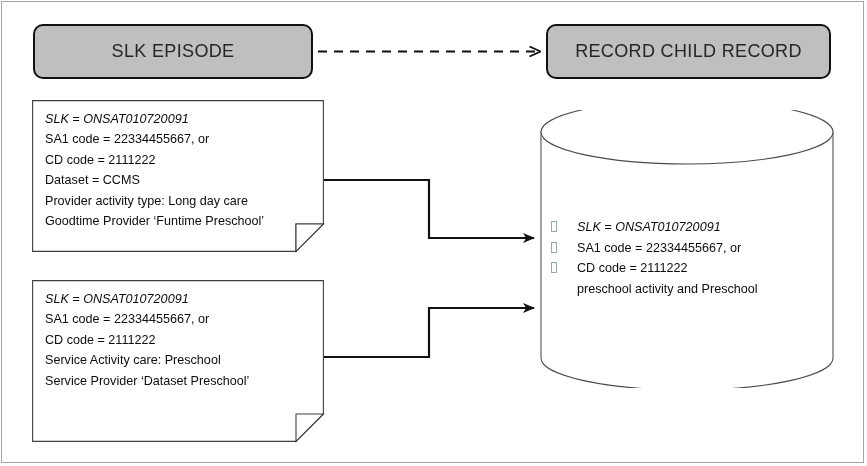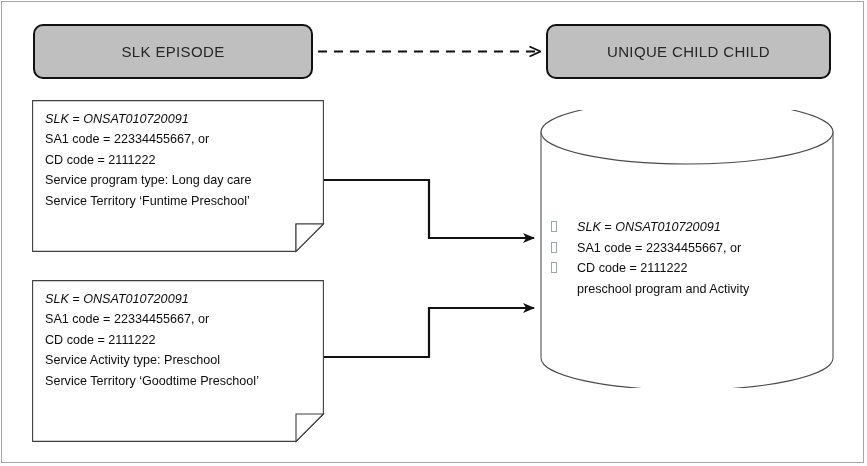--- a/index.html
+++ b/index.html
@@ -35,21 +35,21 @@
     position: absolute;
     background: #bfbfbf;
     border: 2.5px solid #111111;
     border-radius: 10px;
     box-sizing: border-box;
     display: flex;
     align-items: center;
     justify-content: center;
   }
   .pill-label {
-    font-size: 15px;
+    font-size: 18px;
     color: #262626;
     letter-spacing: 0.35px;
     text-align: center;
     font-family: "Liberation Sans", sans-serif;
   }
   #pill-left  { left: 33px;  top: 24px; width: 280px; height: 55px; }
   #pill-right { left: 546px; top: 24px; width: 285px; height: 55px; }
 
   
   .note {
@@ -170,49 +170,50 @@
     <g>
       <path d="M 324,357 L 429,357 L 429,308 L 534,308" fill="none" stroke="#111111" stroke-width="2.2" stroke-linejoin="miter" marker-end="url(#arrowFilled)"></path>
     </g>
   </svg>
 
   <div class="pill" id="pill-left">
     <span class="pill-label">SLK EPISODE</span>
   </div>
 
   <div class="pill" id="pill-right">
-    <span class="pill-label">UNIQUE CHILD CHILD</span>
+    <span class="pill-label">RECORD CHILD RECORD</span>
   </div>
 
   <div class="note" id="note-1">
     <svg width="292" height="152" viewBox="0 0 292 152" xmlns="http://www.w3.org/2000/svg">
       <path d="M 0.6,0.6 L 291.4,0.6 L 291.4,124 L 264,151.4 L 0.6,151.4 Z" fill="#ffffff" stroke="#3f3f3f" stroke-width="1.1"></path>
       <path d="M 291.4,124 L 264,124 L 264,151.4" fill="#ffffff" stroke="#3f3f3f" stroke-width="1.1"></path>
       <path d="M 264,124 L 291.4,124 L 264,151.4 Z" fill="#ffffff" stroke="#3f3f3f" stroke-width="1.1"></path>
     </svg>
     <div class="note-text">
       <div class="ital">SLK = ONSAT010720091</div>
       <div>SA1 code = 22334455667, or</div>
       <div>CD code = 2111222</div>
-      <div>Service program type: Long day care</div>
-      <div>Service Territory ‘Funtime Preschool’</div>
+      <div>Dataset = CCMS</div>
+      <div>Provider activity type: Long day care</div>
+      <div>Goodtime Provider ‘Funtime Preschool’</div>
     </div>
   </div>
 
   <div class="note" id="note-2">
     <svg width="292" height="162" viewBox="0 0 292 162" xmlns="http://www.w3.org/2000/svg">
       <path d="M 0.6,0.6 L 291.4,0.6 L 291.4,134 L 264,161.4 L 0.6,161.4 Z" fill="#ffffff" stroke="#3f3f3f" stroke-width="1.1"></path>
       <path d="M 264,134 L 291.4,134 L 264,161.4 Z" fill="#ffffff" stroke="#3f3f3f" stroke-width="1.1"></path>
     </svg>
     <div class="note-text">
       <div class="ital">SLK = ONSAT010720091</div>
       <div>SA1 code = 22334455667, or</div>
       <div>CD code = 2111222</div>
-      <div>Service Activity type: Preschool</div>
-      <div>Service Territory ‘Goodtime Preschool’</div>
+      <div>Service Activity care: Preschool</div>
+      <div>Service Provider ‘Dataset Preschool’</div>
     </div>
   </div>
 
   <div id="cylinder">
     <svg width="300" height="278" viewBox="0 0 300 278" xmlns="http://www.w3.org/2000/svg">
 
       <path d="M 4,22 L 4,248 A 146,32 0 0 0 296,248 L 296,22 Z" fill="#ffffff" stroke="#4a4a4a" stroke-width="1.05"></path>
 
       <ellipse cx="150" cy="22" rx="146" ry="32" fill="#ffffff" stroke="#4a4a4a" stroke-width="1.05"></ellipse>
     </svg>
@@ -225,18 +226,18 @@
       <div class="cyl-row">
         <span class="cyl-bullet"><span class="tofu"></span></span>
         <span class="cyl-line">SA1 code = 22334455667, or</span>
       </div>
       <div class="cyl-row">
         <span class="cyl-bullet"><span class="tofu"></span></span>
         <span class="cyl-line">CD code = 2111222</span>
       </div>
       <div class="cyl-row">
         <span class="cyl-bullet"></span>
-        <span class="cyl-line">preschool program and Activity</span>
+        <span class="cyl-line">preschool activity and Preschool</span>
       </div>
     </div>
   </div>
 
 </div>
 
 </body></html>

